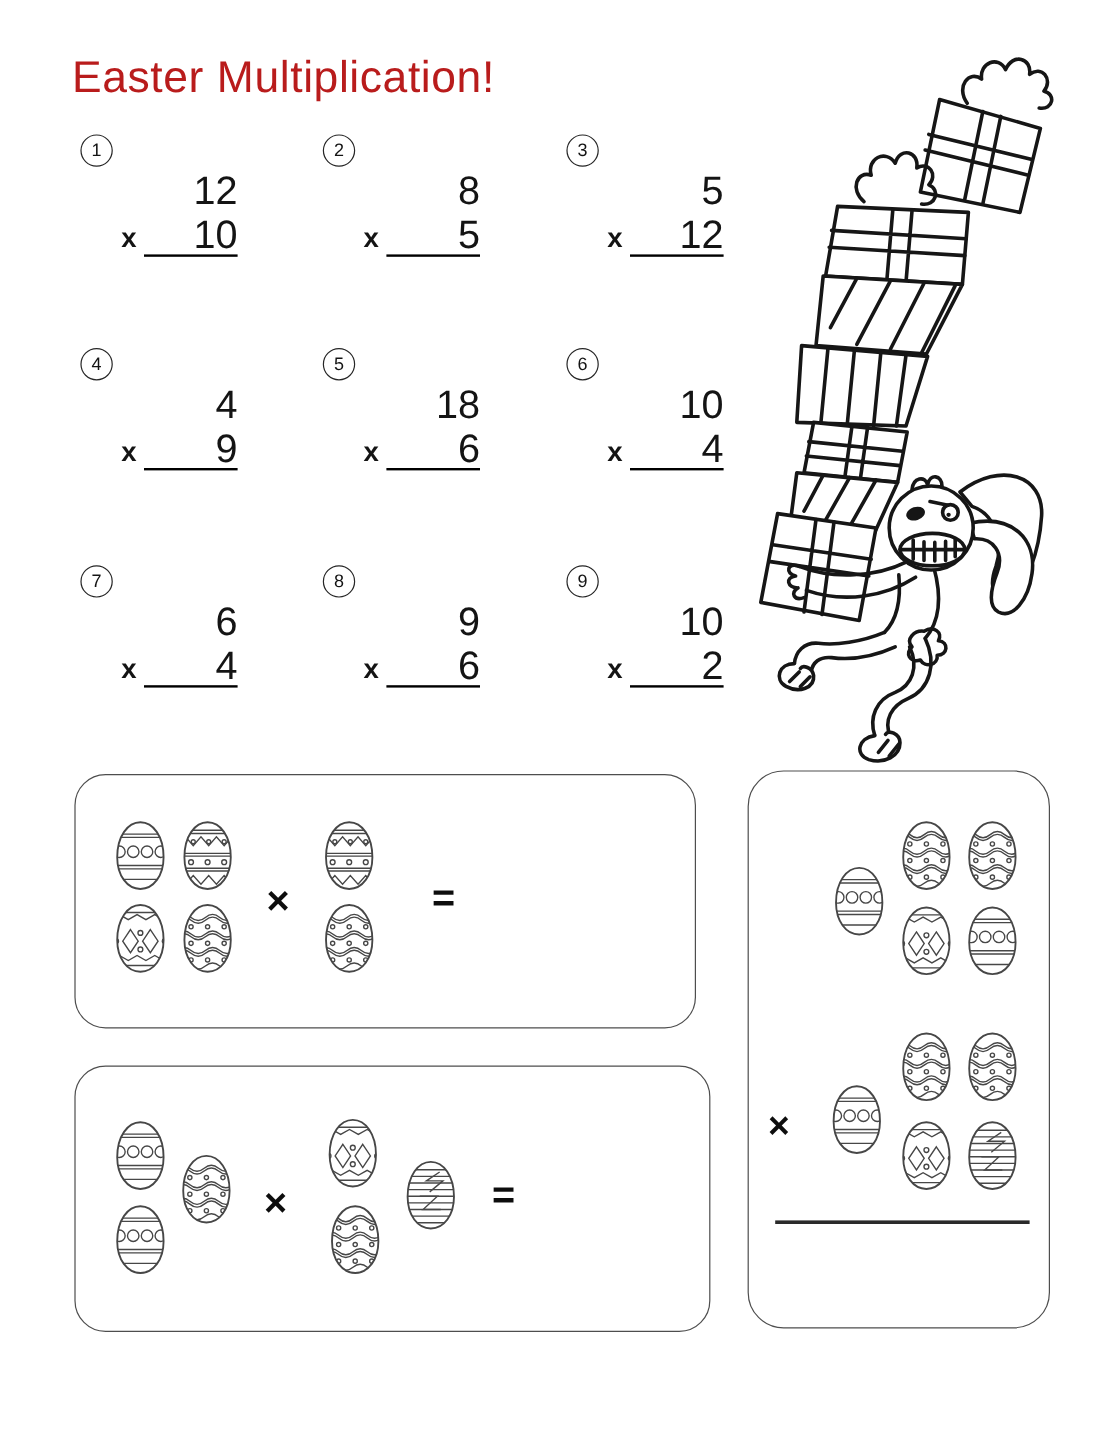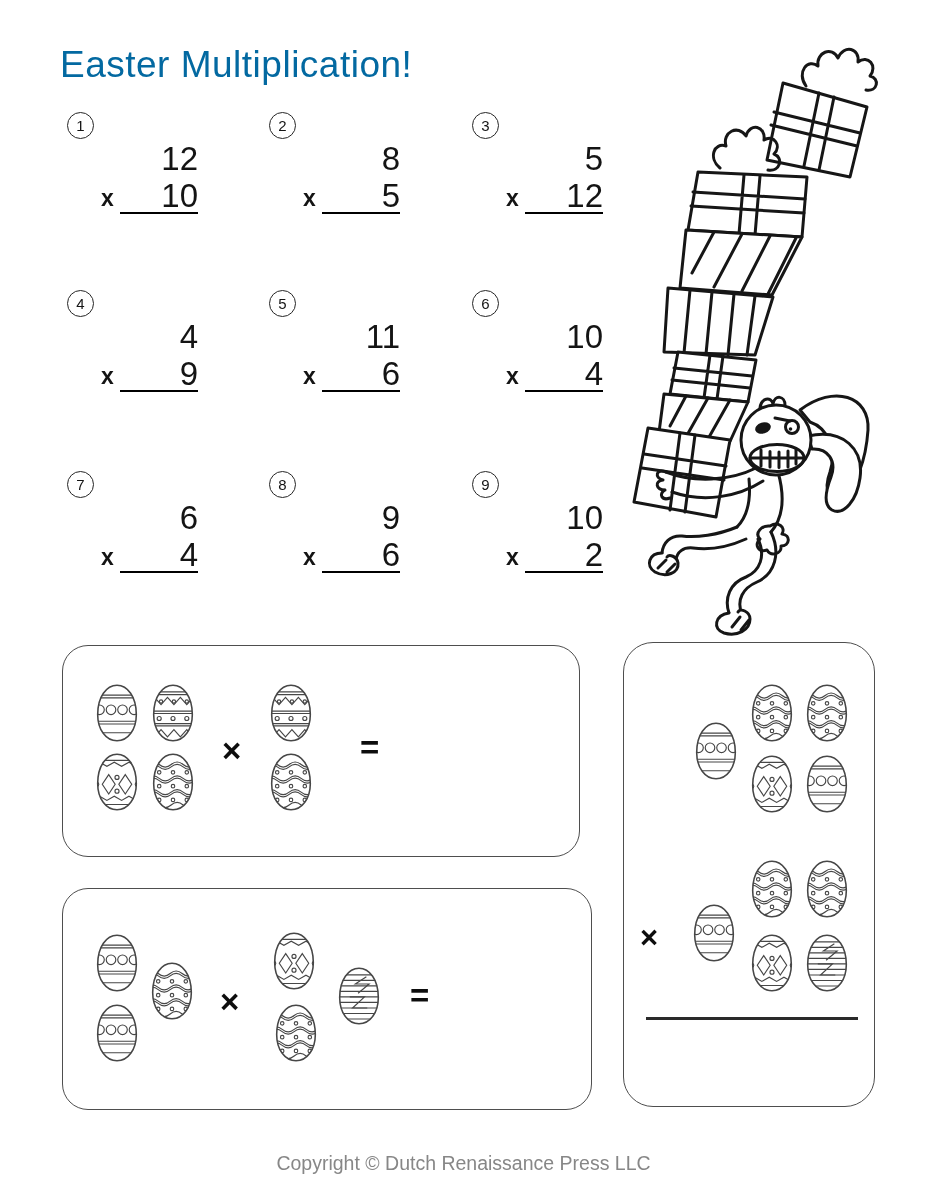--- a/index.html
+++ b/index.html
@@ -1,19 +1,19 @@
 <!DOCTYPE html>
 <html><head>
 <meta charset="utf-8">
 <style>
   html,body{margin:0;padding:0;background:#fff;}
   #page{position:relative;width:927px;height:1200px;background:#fff;overflow:hidden;
         font-family:"Liberation Sans",sans-serif;}
   
-  .title{position:absolute;left:60px;top:44px;font-size:37px;color:#0369a1;
+  .title{position:absolute;left:60px;top:44px;font-size:37px;color:#b91c1c;
          letter-spacing:.5px;font-weight:400;}
   
   .problem{position:absolute;width:133px;height:118px;color:#141414;}
   .pnum{position:absolute;left:2px;top:0;width:25px;height:25px;border:1.6px solid #262626;
         border-radius:50%;display:flex;align-items:center;justify-content:center;
         font-size:15px;}
   .op1{position:absolute;top:30px;left:0;width:100%;text-align:right;font-size:33px;line-height:1;}
   .oprow{position:absolute;top:67px;left:0;width:100%;display:flex;align-items:flex-end;}
   .opx{font-size:23px;font-weight:bold;margin-left:36px;line-height:1;padding-bottom:2px;}
   .op2{flex:1;text-align:right;font-size:33px;line-height:1;}
@@ -176,21 +176,21 @@
         <span class="pnum">4</span>
         <div class="op1">4</div>
         <div class="oprow">
           <span class="opx">x</span>
           <span class="op2">9</span>
         </div>
         <div class="ansline"></div>
       </div>
       <div class="problem" style="left: 267px; top: 290px;">
         <span class="pnum">5</span>
-        <div class="op1">11</div>
+        <div class="op1">18</div>
         <div class="oprow">
           <span class="opx">x</span>
           <span class="op2">6</span>
         </div>
         <div class="ansline"></div>
       </div>
       <div class="problem" style="left: 470px; top: 290px;">
         <span class="pnum">6</span>
         <div class="op1">10</div>
         <div class="oprow">
@@ -360,14 +360,13 @@
         <svg viewBox="0 0 50 64" class="egg">
           <use href="#egg-diamond" xlink:href="#egg-diamond"></use>
         </svg>
         <svg viewBox="0 0 50 64" class="egg">
           <use href="#egg-zlines" xlink:href="#egg-zlines"></use>
         </svg>
       </div>
     <div class="ansC"></div>
   </div>
 
-  <div class="copy">Copyright © Dutch Renaissance Press LLC</div>
 </div>
 
 </body></html>

